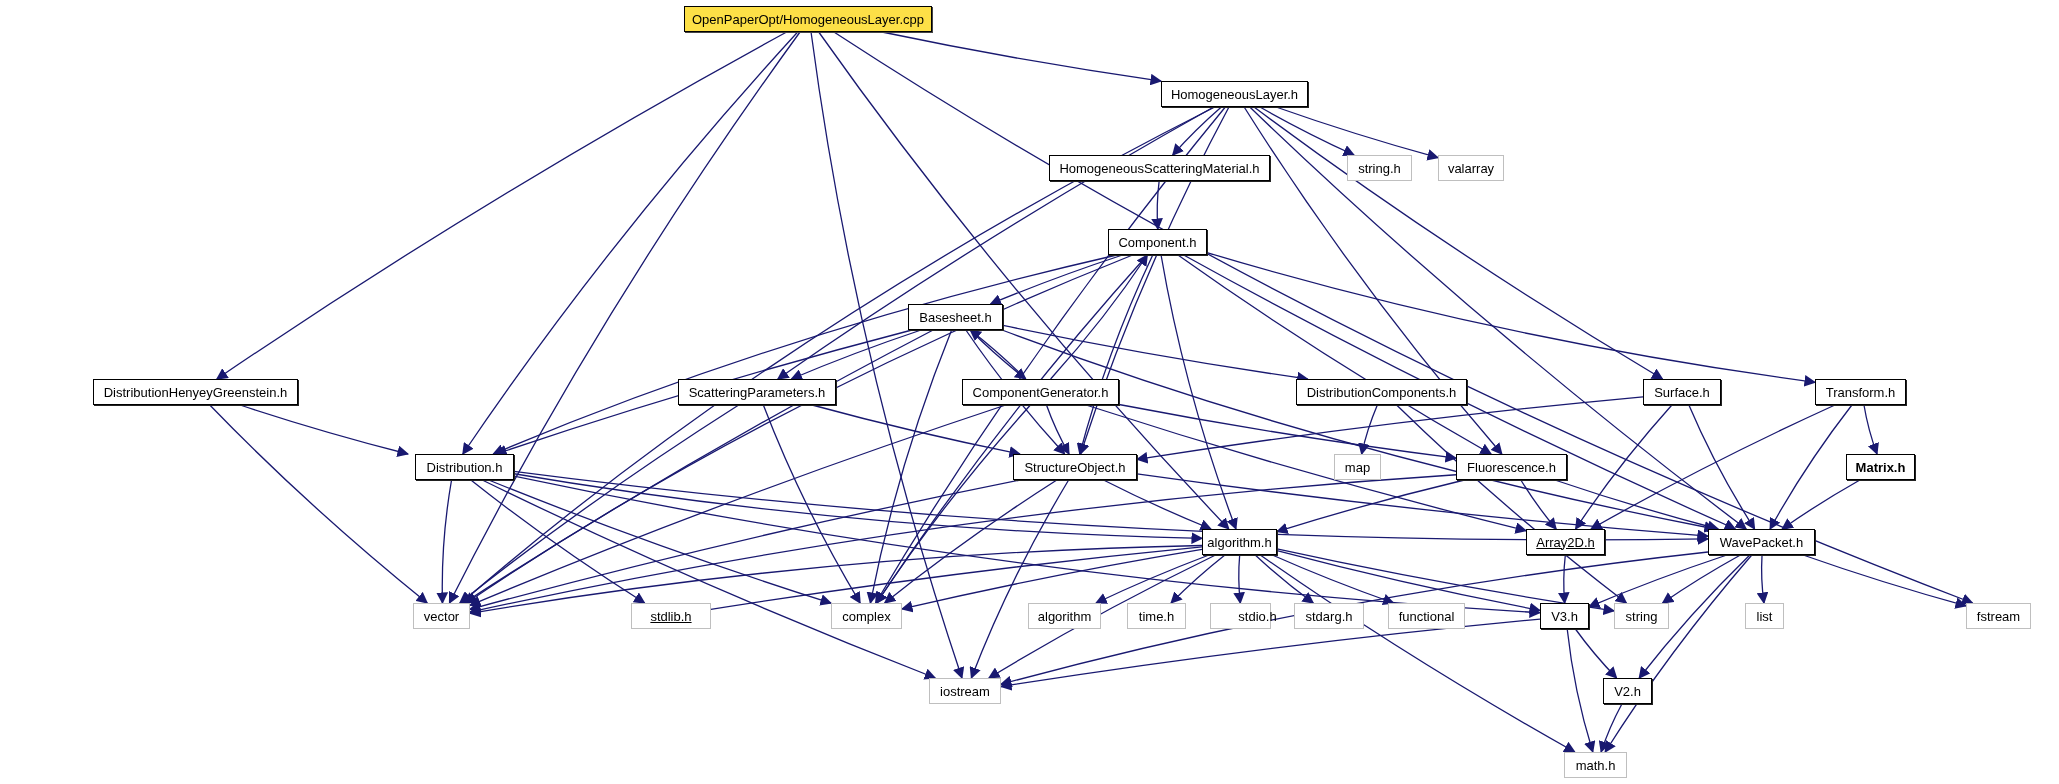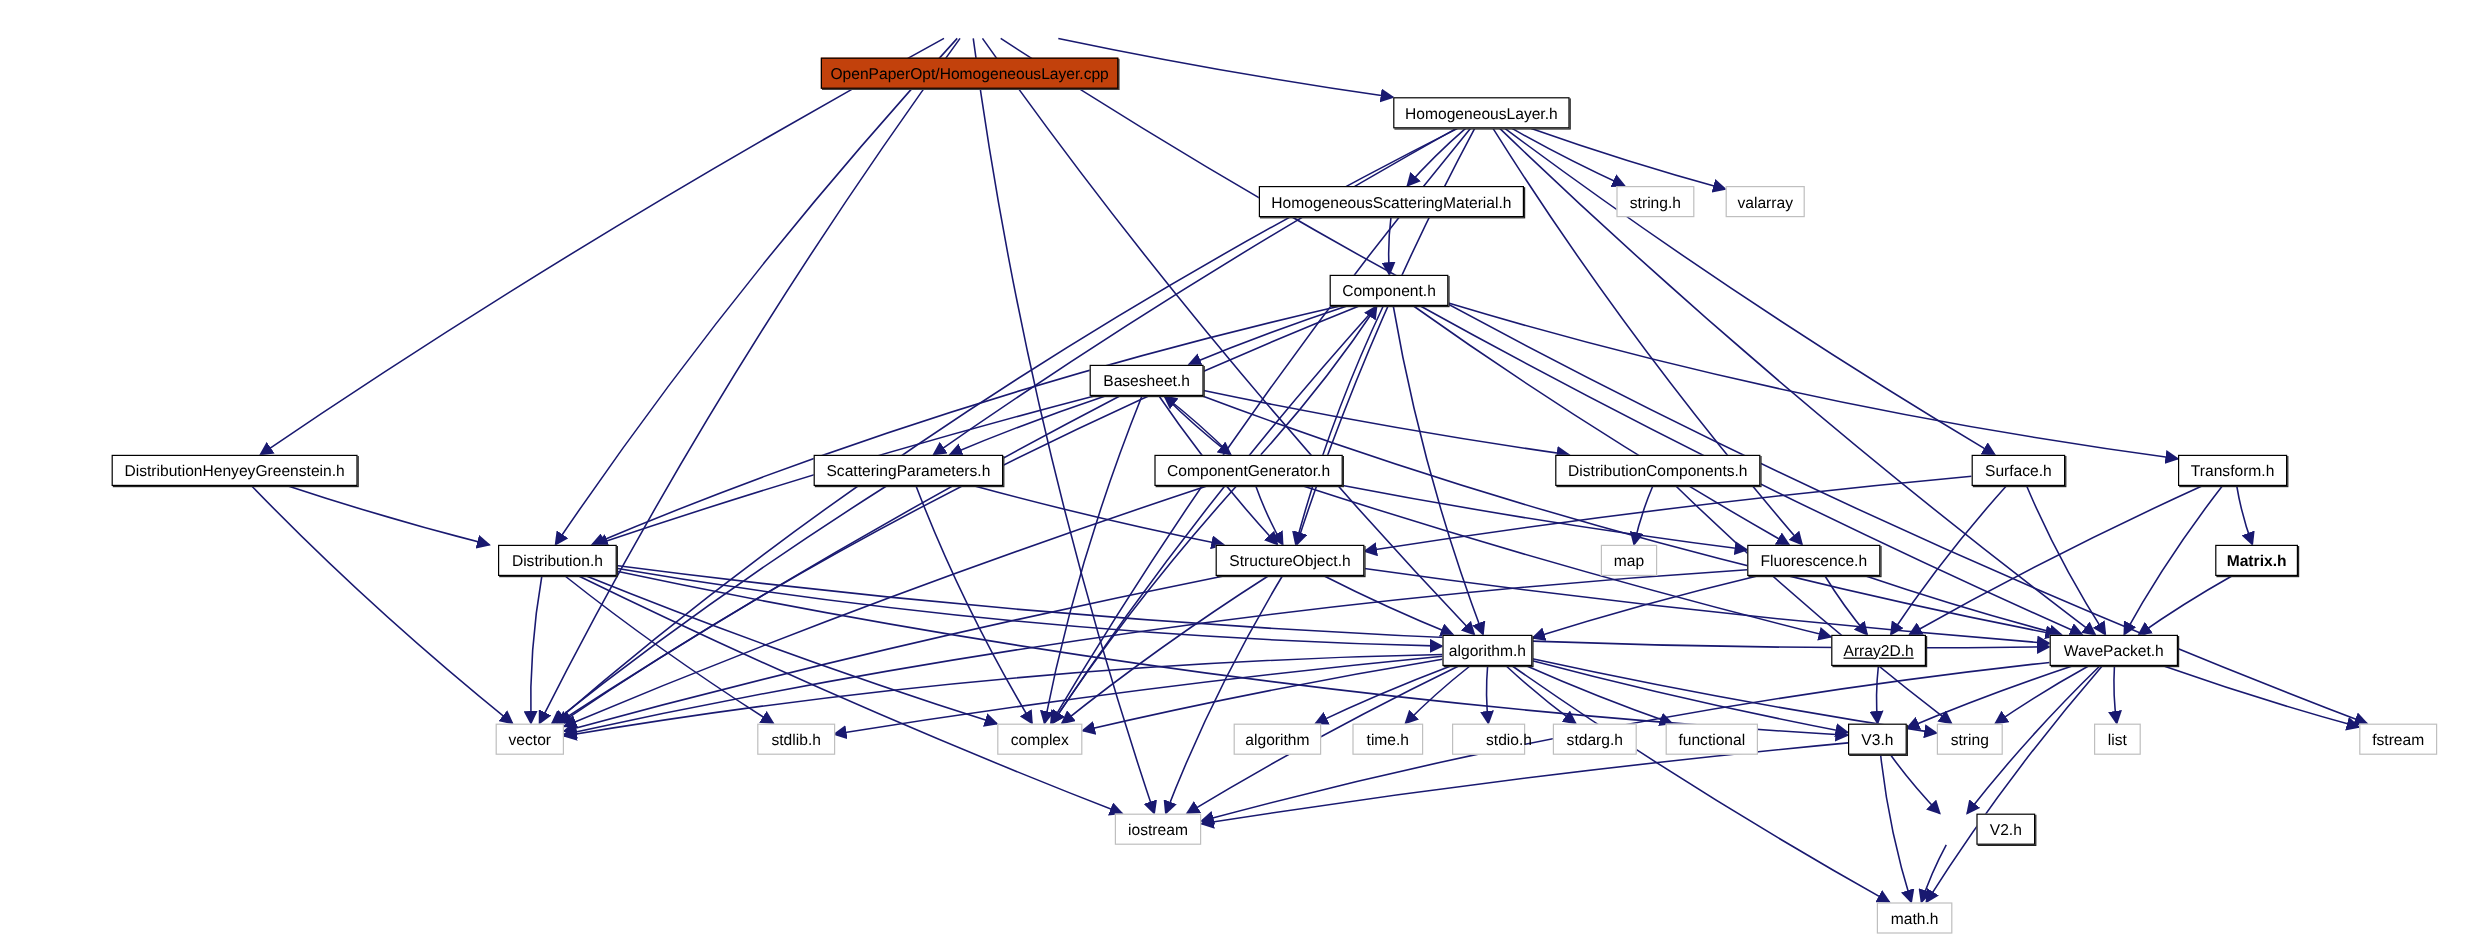--- a/index.html
+++ b/index.html
@@ -1,20 +1,20 @@
 <!DOCTYPE html>
 <html><head>
 <meta charset="utf-8">
 <style>
   html,body{margin:0;padding:0;background:#ffffff;}
   #canvas{position:relative;width:2059px;height:784px;overflow:hidden;background:#fff;}
   #edges{position:absolute;left:0;top:0;}
   .node{position:absolute;box-sizing:border-box;height:26px;display:flex;align-items:center;justify-content:center;
         font-family:"Liberation Sans",sans-serif;font-size:13px;color:#000;background:#fff;border:1px solid #000;white-space:nowrap;cursor:pointer;}
-  .node.root{background:#c2410c;border:1px solid #000;box-shadow:1px 1px 0 #444;margin-top:42px;}
+  .node.root{background:#fde047;border:1px solid #000;box-shadow:1px 1px 0 #444;}
   .node.local{border:1px solid #000;box-shadow:1px 1px 0 #222;}
   .node.sys{border:1px solid #bfbfbf;color:#000;}
 </style>
 </head>
 <body>
 
 <div id="canvas">
   <svg id="edges" width="2059" height="784">
     <defs>
       <marker id="arrow" viewBox="0 0 10 10" refX="9" refY="5" markerWidth="9" markerHeight="9" orient="auto-start-reverse">
@@ -178,21 +178,21 @@
       </div>
       <div class="node local" style="left: 1526px; top: 529px; width: 79px; text-decoration: underline;">
         <span>Array2D.h</span>
       </div>
       <div class="node local" style="left: 1708px; top: 529px; width: 107px;">
         <span>WavePacket.h</span>
       </div>
       <div class="node sys" style="left: 413px; top: 603px; width: 57px;">
         <span>vector</span>
       </div>
-      <div class="node sys" style="left: 631px; top: 603px; width: 65px;">
+      <div class="node sys" style="left: 631px; top: 603px; width: 80px; text-decoration: underline;">
         <span>stdlib.h</span>
       </div>
       <div class="node sys" style="left: 831px; top: 603px; width: 71px;">
         <span>complex</span>
       </div>
       <div class="node sys" style="left: 1028px; top: 603px; width: 73px;">
         <span>algorithm</span>
       </div>
       <div class="node sys" style="left: 1127px; top: 603px; width: 59px;">
         <span>time.h</span>
@@ -214,20 +214,20 @@
       </div>
       <div class="node sys" style="left: 1745px; top: 603px; width: 39px;">
         <span>list</span>
       </div>
       <div class="node sys" style="left: 1966px; top: 603px; width: 65px;">
         <span>fstream</span>
       </div>
       <div class="node sys" style="left: 929px; top: 678px; width: 72px;">
         <span>iostream</span>
       </div>
-      <div class="node local" style="left: 1603px; top: 678px; width: 49px; margin-left: 44px;">
+      <div class="node local" style="left: 1603px; top: 678px; width: 49px;">
         <span>V2.h</span>
       </div>
       <div class="node sys" style="left: 1564px; top: 752px; width: 63px;">
         <span>math.h</span>
       </div>
     </div>
 </div>
 
 </body></html>

